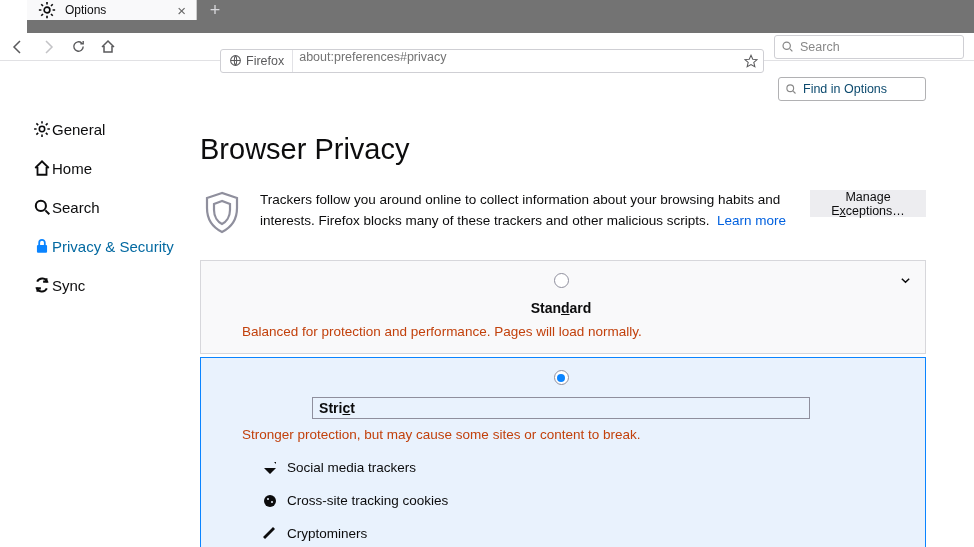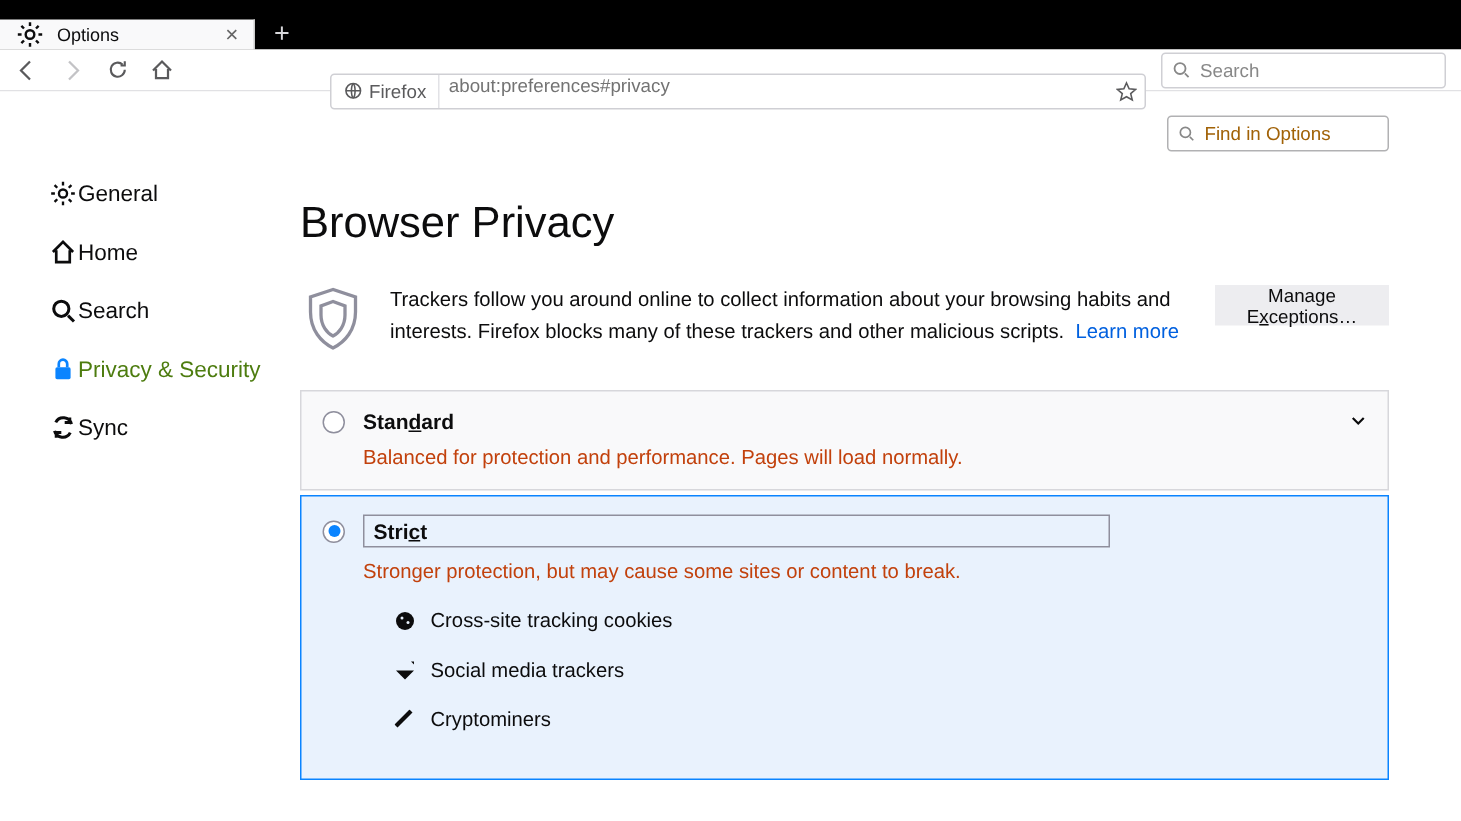--- a/index.html
+++ b/index.html
@@ -1,57 +1,57 @@
 <!DOCTYPE html>
 <html><head>
 <meta charset="utf-8">
 <style>
   * { box-sizing: border-box; margin: 0; padding: 0; }
   body { font-family: "Segoe UI", Arial, sans-serif; font-size: 13px; background: #fff; color: #0c0c0d; width: 974px; overflow: hidden; }
 
   
-  .tabstrip { background: #000000; height: 33px; display: flex; align-items: flex-end; }
+  .tabstrip { background: #737373; height: 33px; display: flex; align-items: flex-start; margin-left: 27px; }
   .tab { width: 170px; background: #f9f9fa; display: flex; align-items: center; padding: 0 10px; gap: 8px; font-size: 12px; color: #0c0c0d; border-right: 1px solid #ccc; }
   .tab .close { margin-left: auto; font-size: 15px; color: #666; line-height: 1; cursor: pointer; }
   .newtab { width: 36px; display: flex; align-items: center; justify-content: center; color: #d7d7db; font-size: 18px; cursor: pointer; }
 
   
   .navbar { height: 28px; background: #fff; border-bottom: 1px solid #e1e1e4; display: flex; align-items: center; padding: 0 4px; gap: 2px; }
   .nav-btn { width: 28px; height: 24px; display: flex; align-items: center; justify-content: center; color: #5a5a5c; cursor: pointer; }
   .nav-btn.disabled { color: #bdbdc0; cursor: default; }
   .urlbar { flex: 1; height: 24px; border: 1px solid #cfcfd4; border-radius: 3px; display: flex; margin-left: 96px; margin-right: 8px; background: #fff; font-size: 12.5px; margin-top: 28px; }
   .identity { display: flex; align-items: center; gap: 4px; padding: 0 8px; color: #5a5a5c; border-right: 1px solid #e2e2e6; height: 100%; }
   .urltext { padding: 0 6px; color: #737373; flex: 1; }
   .star { width: 24px; display:flex; align-items:center; justify-content:center; color:#5a5a5c; cursor:pointer; }
   .searchbar { width: 190px; height: 24px; border: 1px solid #cfcfd4; border-radius: 3px; display: flex; align-items: center; padding: 0 6px; color: #888; gap: 6px; margin-right:6px; font-size: 12.5px; }
 
   
   .page { display: flex; height: calc(547px - 33px - 28px); background:#fff; }
   .sidebar { width: 200px; padding-top: 48px; }
   .side-item { display:flex; align-items:center; padding:10px 0 9px 32px; font-size:15px; color:#0c0c0d; cursor:pointer; white-space:nowrap; }
-  .side-item.selected { color:#4d7c0f; }
+  .side-item.selected { color:#0369a1; }
   .side-icon { width:20px; height:20px; display:flex; align-items:center; justify-content:center; }
   .sidebar svg, .sidebar .side-icon svg { width:18px; height:18px; }
 
   .content { flex:1; padding: 16px 48px 0 0; }
   .find-row { display:flex; justify-content:flex-end; margin-bottom: 32px; }
-  .find-box { width:148px; height:24px; border:1px solid #b1b1b3; border-radius:3px; display:flex; align-items:center; padding:0 6px; gap:6px; color:#a16207; font-size:12.5px; }
+  .find-box { width:148px; height:24px; border:1px solid #b1b1b3; border-radius:3px; display:flex; align-items:center; padding:0 6px; gap:6px; color:#0c4a6e; font-size:12.5px; }
   h1 { font-size:29px; font-weight:400; margin-bottom:24px; }
   h2 { font-size:15px; font-weight:700; margin-bottom:14px; }
 
   .etp { display:flex; gap:16px; margin-bottom:20px; }
   .shield { flex:0 0 44px; height:50px; display:flex; align-items:flex-start; justify-content:center; }
   .etp-text { flex:1; font-size:13.5px; line-height:1.55; color:#0c0c0d; padding-right:8px; }
   .learn { color:#0060df; cursor:pointer; }
   .exceptions { flex:0 0 116px; height:27px; background:#ededf0; border:none; font-size:12.5px; color:#0c0c0d; cursor:pointer; }
   .exceptions u { text-decoration:underline; }
 
   .option-block { border:1px solid #d7d7db; background:#f9f9fa; padding:12px 18px 14px 14px; position:relative; }
   .option-block.strict { border:1px solid #0a84ff; background:#e9f2fd; margin-top:3px; }
-  .option-head { display:flex; align-items:center; gap:12px; }
+  .option-head { display:flex; align-items:center; gap:12px;flex-direction:column; }
   .radio { width:15px; height:15px; border:1px solid #8f8f9d; border-radius:50%; background:#fff; flex:0 0 15px; position:relative; }
   .radio.checked::after { content:''; position:absolute; inset:2.5px; border-radius:50%; background:#0a84ff; }
   .opt-name { font-weight:700; font-size:14px; }
   .box { border:1px solid #8f8f9d; display:inline-block; padding:2px 454px 2px 6px; }
   .opt-name u { text-decoration:underline; }
   .option-desc { margin-left:27px; margin-top:8px; font-size:13.5px; color:#c2410c; }
   .chev { position:absolute; right:14px; top:14px; color:#0c0c0d; }
   .track-list { margin:18px 0 0 48px; }
   .track-item { display:flex; align-items:center; gap:10px; font-size:13.5px; margin-bottom:18px; }
   .track-item:last-child { margin-bottom: 18px; }
@@ -211,41 +211,41 @@
     </div>
 
     <div class="option-block strict">
       <div class="option-head">
         <div class="radio checked"></div>
         <span class="opt-name box">Stri<u>c</u>t</span>
       </div>
       <div class="option-desc">Stronger protection, but may cause some sites or content to break.</div>
 
       <div class="track-list">
+        <div class="track-item">
+          <span class="tiny-icon">
+              <svg viewBox="0 0 14 14" fill="#0c0c0d">
+                <path d="M1 13 13 1M11 1h2v2M1 7l6 6 6-6"></path>
+              </svg>
+            </span>
+          <span>Social media trackers</span>
+        </div>
         <div class="track-item">
           <span class="tiny-icon">
               <svg viewBox="0 0 14 14" fill="#0c0c0d">
                 <circle cx="7" cy="7" r="6"></circle>
                 <circle cx="5" cy="5" r="1" fill="#e9f2fd"></circle>
                 <circle cx="9" cy="8" r="1" fill="#e9f2fd"></circle>
               </svg>
             </span>
           <span>Cross-site tracking cookies</span>
         </div>
         <div class="track-item">
           <span class="tiny-icon">
               <svg viewBox="0 0 14 14" fill="#0c0c0d">
-                <path d="M1 13 13 1M11 1h2v2M1 7l6 6 6-6"></path>
-              </svg>
-            </span>
-          <span>Social media trackers</span>
-        </div>
-        <div class="track-item">
-          <span class="tiny-icon">
-              <svg viewBox="0 0 14 14" fill="#0c0c0d">
                 <path d="M2 12 12 2l-2-2L0 10zM8 8l4 4"></path>
               </svg>
             </span>
           <span>Cryptominers</span>
         </div>
 
       </div>
     </div>
 
   </div>

